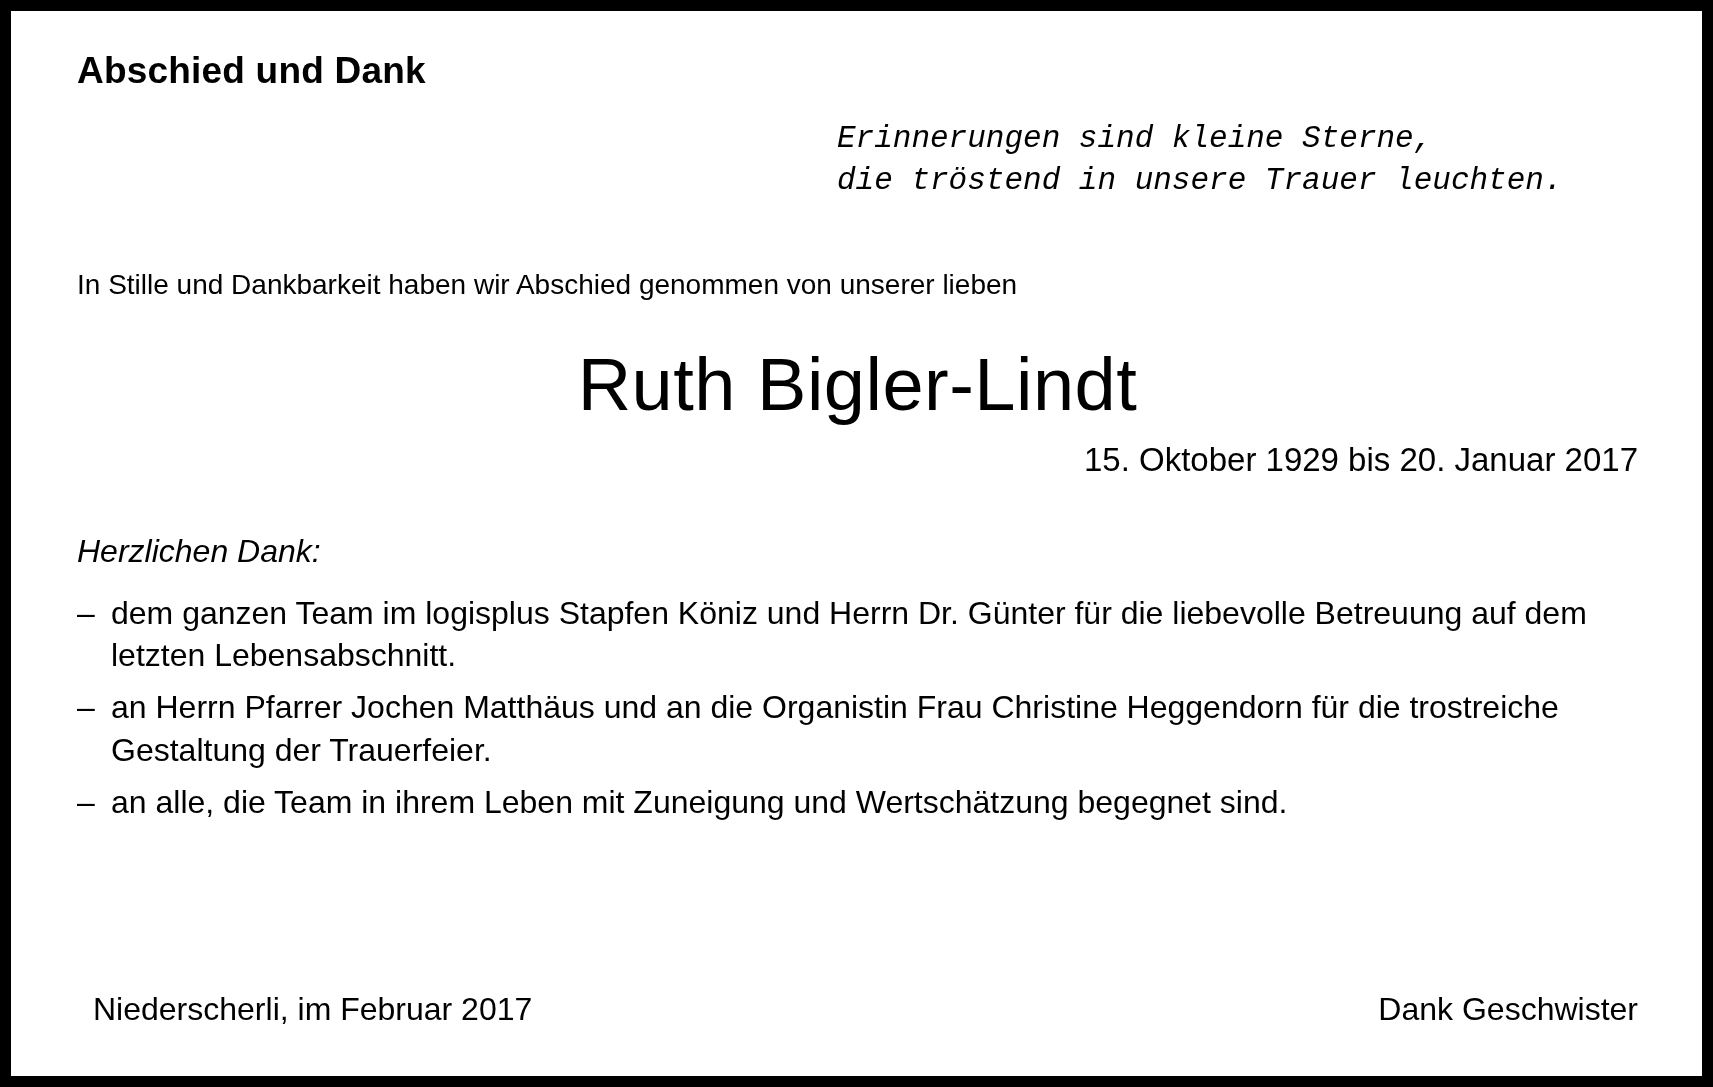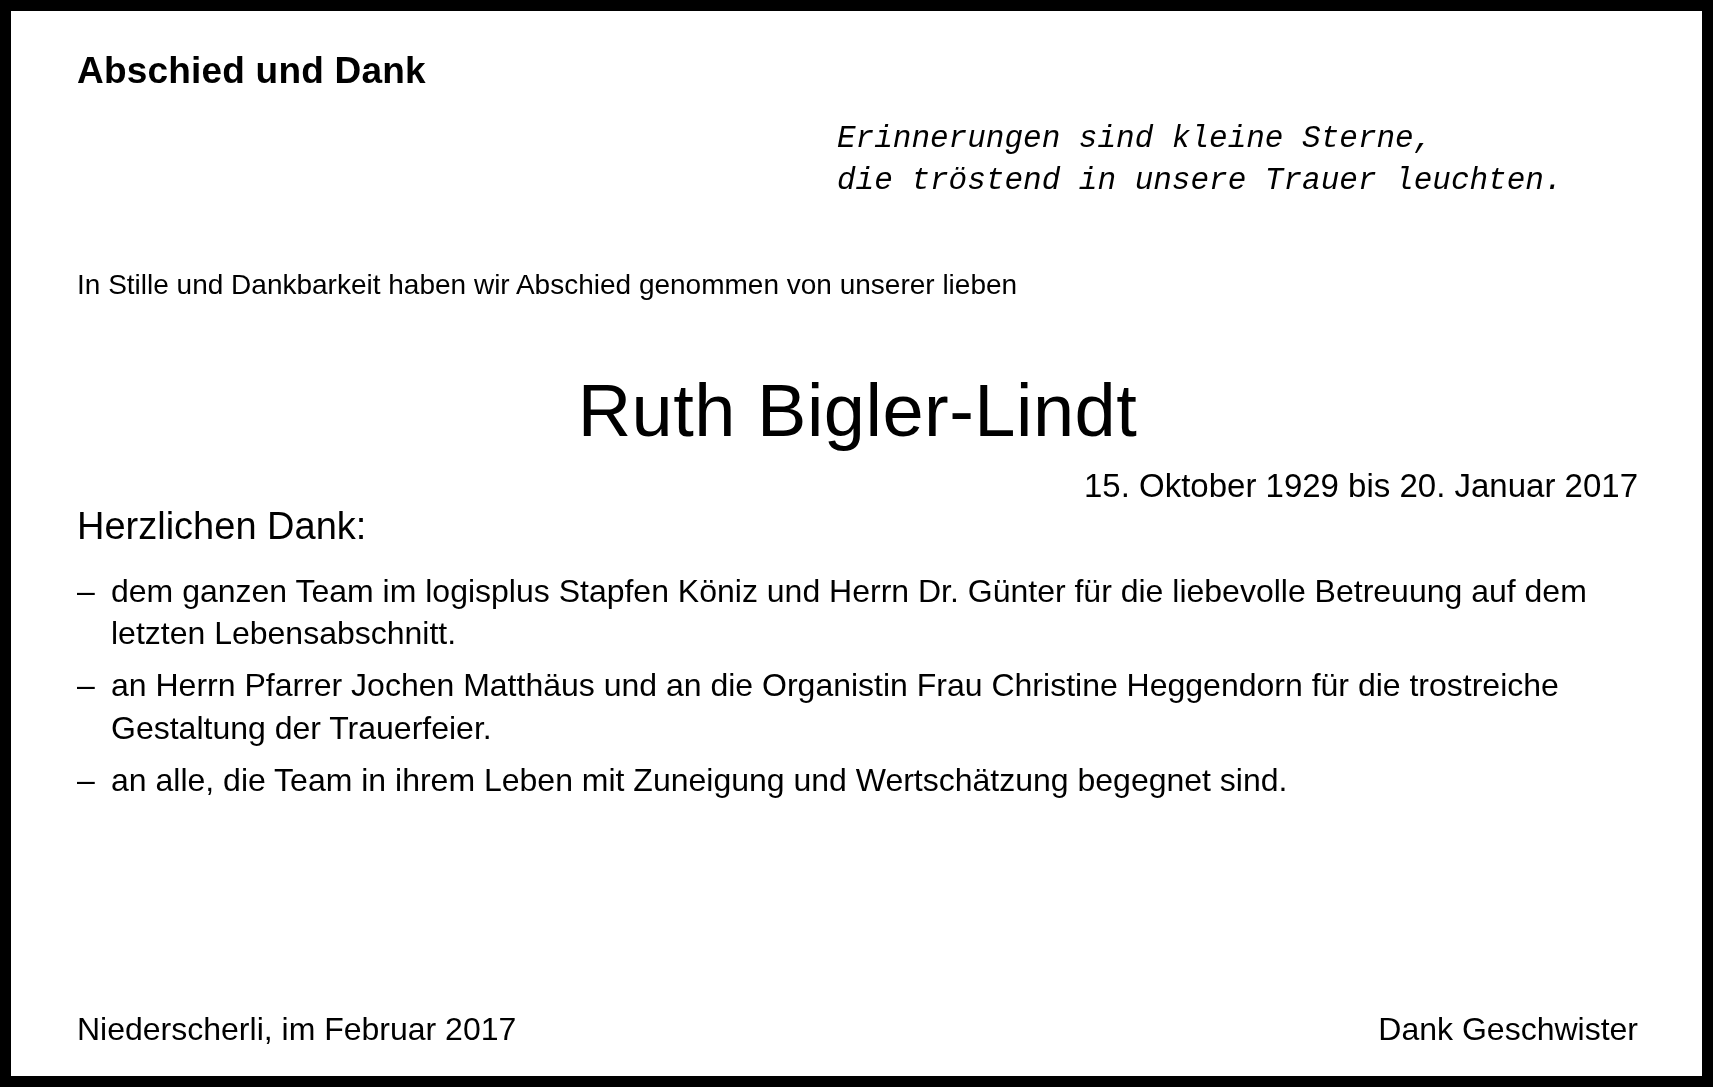--- a/index.html
+++ b/index.html
@@ -13,21 +13,21 @@
     font-family: "Liberation Sans", sans-serif;
     color: #000000;
     overflow: hidden;
   }
   .notice {
     box-sizing: border-box;
     width: 1713px;
     height: 1087px;
     border: 11px solid #000000;
     background: #ffffff;
-    padding: 26px 34px 4px 34px;
+    padding: 26px 34px 24px 34px;
     position: relative;
   }
   .inner {
     box-sizing: border-box;
     width: 100%;
     height: 100%;
     padding: 14px 30px 0 32px;
     position: relative;
   }
   .heading {
@@ -51,56 +51,58 @@
   }
   .intro {
     font-size: 28px;
     margin-top: 64px;
     line-height: 1.3;
   }
   .name {
     text-align: center;
     font-size: 74px;
     line-height: 1.1;
-    margin-top: 66px;
+    margin-top: 40px;
     letter-spacing: 0.5px;
   }
   .dates {
     text-align: right;
     font-size: 33px;
     margin-top: 16px;
   }
   .burial {
     font-size: 32px;
     margin-top: 56px;
     line-height: 1.3;
   }
   .thanks-label {
-    font-size: 38px;
+    font-size: 32px;
+    margin-top: 54px;
+    font-style: italic;
   }
   .thanks-list {
     margin: 22px 0 0 0;
     padding: 0;
     list-style: none;
   }
   .thanks-list li {
     font-size: 32px;
     line-height: 1.32;
     margin-bottom: 10px;
     padding-left: 34px;
     position: relative;
   }
   .thanks-list li .dash {
     position: absolute;
     left: 0;
     top: 0;
   }
   .footer {
     position: absolute;
-    left: 32px;
+    left: 48px;
     right: 30px;
     bottom: 24px;
     display: flex;
     justify-content: space-between;
     font-size: 32px;
   }
 </style>
 </head>
 <body>
 

